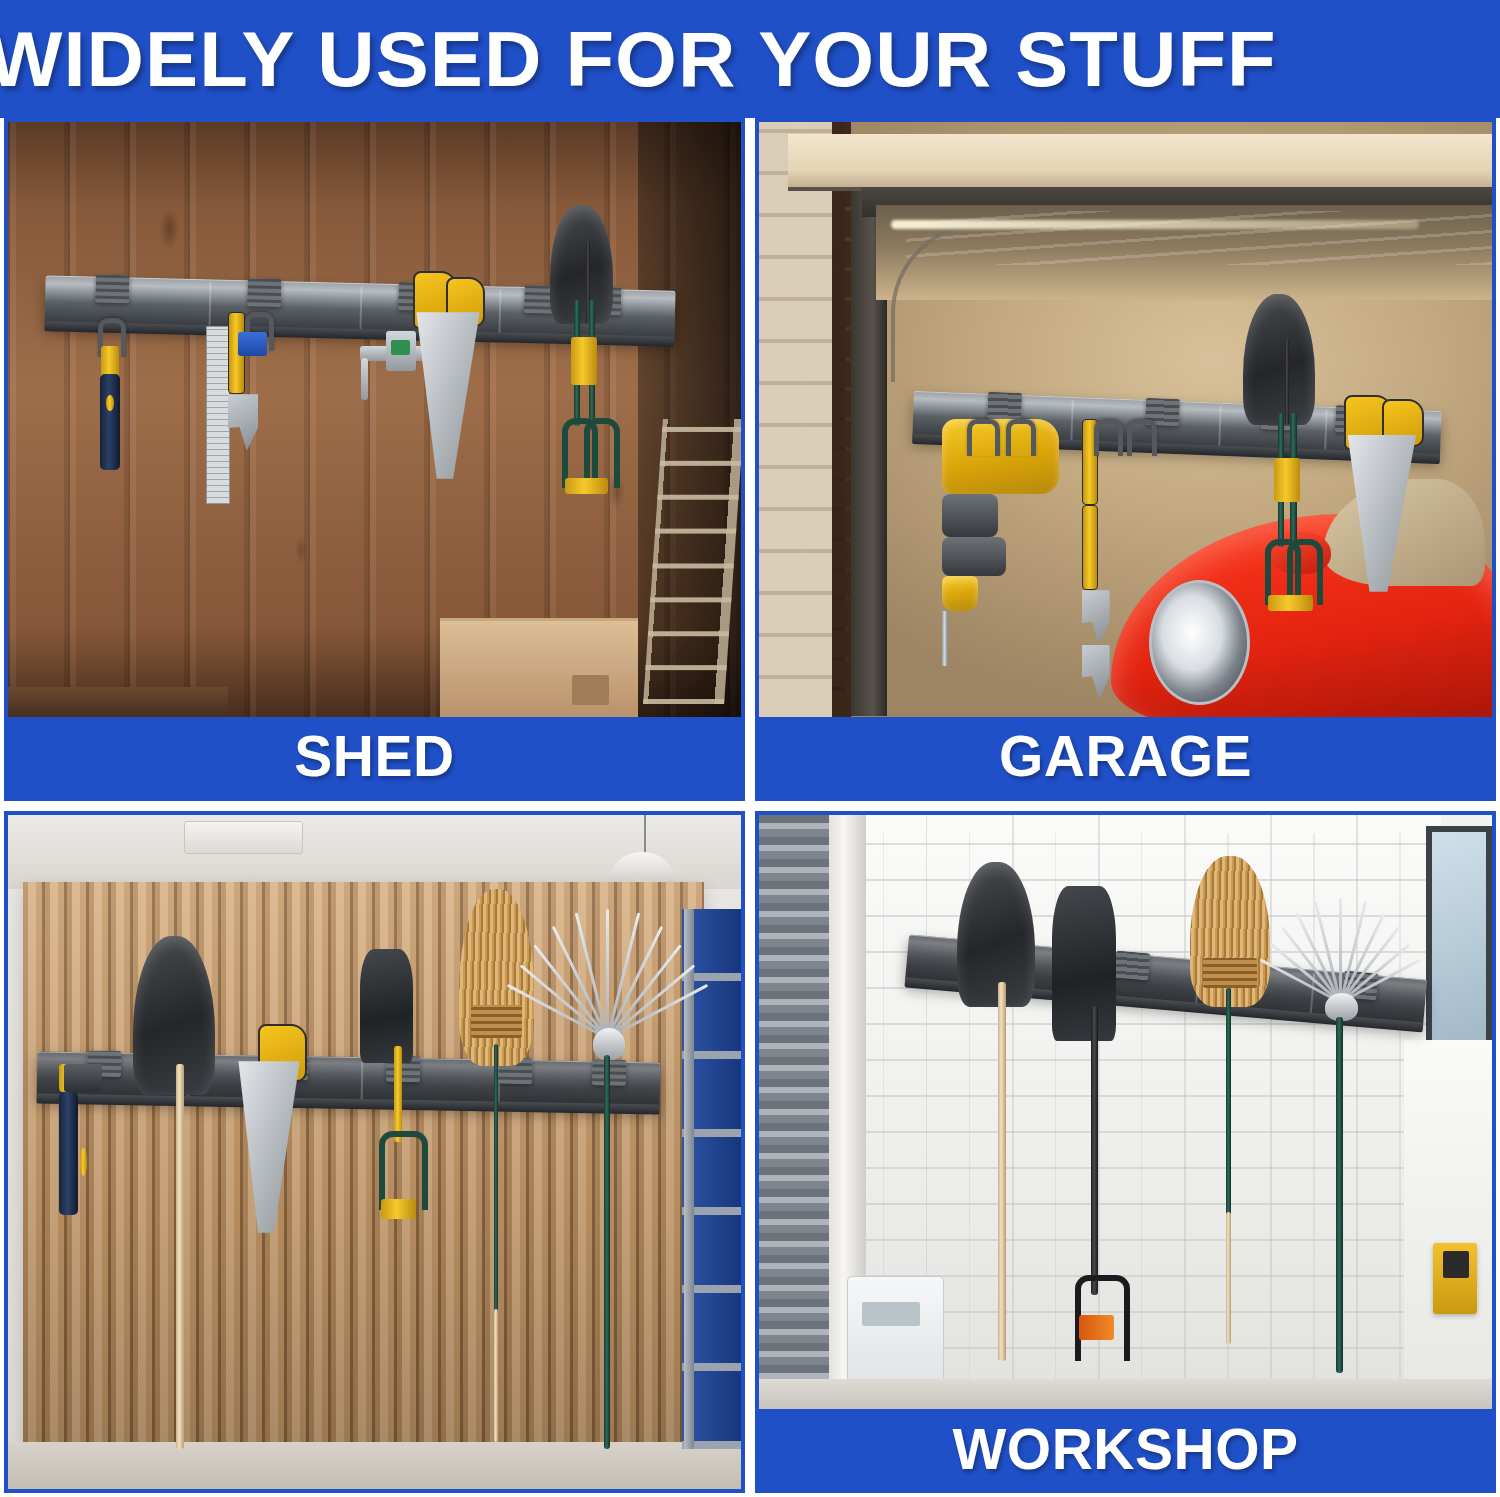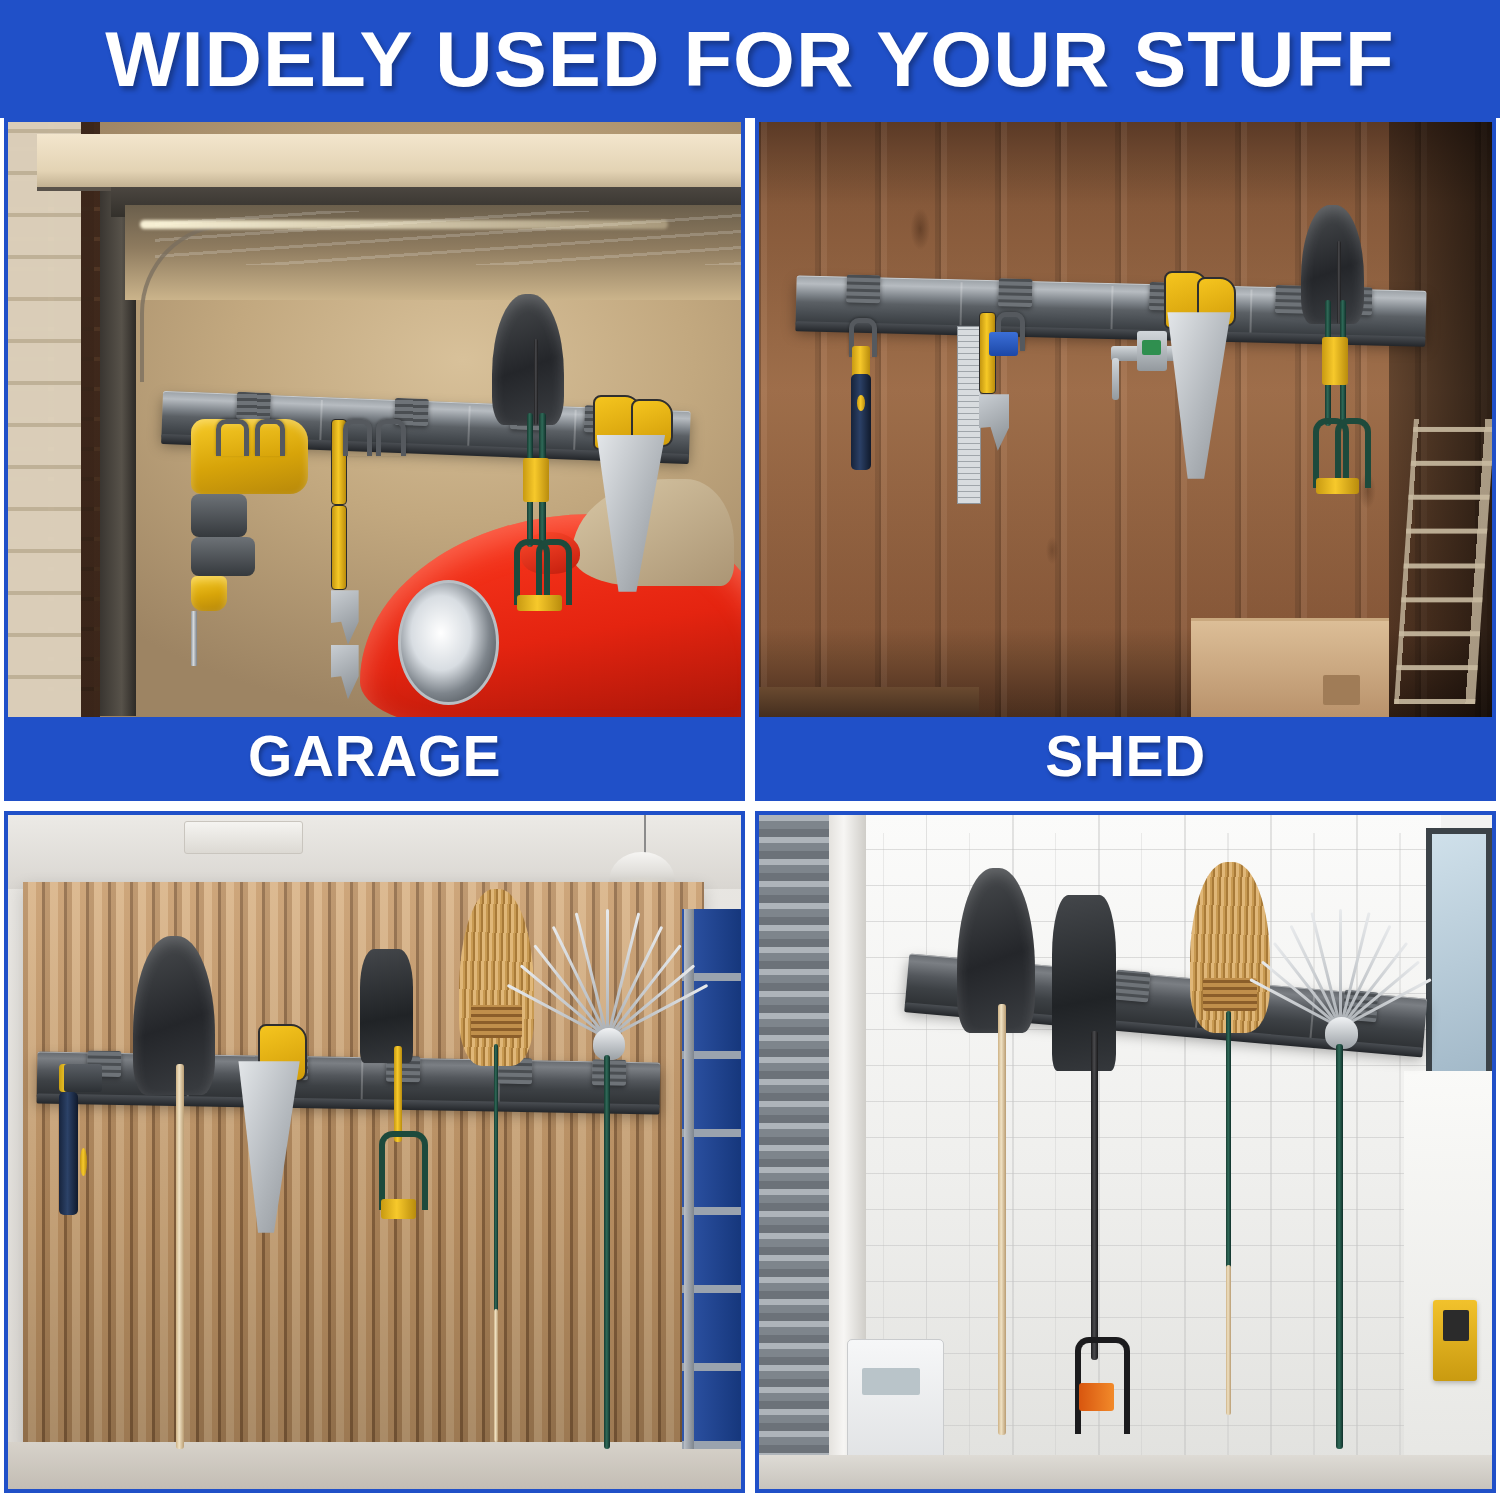--- a/index.html
+++ b/index.html
@@ -16,21 +16,21 @@
     background:#2050c8;
     box-sizing:border-box;
     display:flex;flex-direction:column;
   }
 
   
   .header-band{
     height:118px;
     flex:0 0 118px;
     background:#2050c8;
-    display:flex;align-items:center;justify-content:center;
+    display:flex;align-items:center;
     position:relative;
   }
   .header-title{
     color:#ffffff;
     font-family:"Liberation Sans", sans-serif;
     font-weight:bold;
     font-size:78px;
     letter-spacing:1px;
     transform:scaleX(1.02);
     text-shadow:3px 4px 5px rgba(0,0,0,.30);
@@ -465,20 +465,93 @@
 </head>
 <body>
 
 <div class="infographic">
 
   <div class="header-band">
     <div class="header-title">WIDELY USED FOR YOUR STUFF</div>
   </div>
 
   <div class="grid">
+
+    <div class="cell">
+      <div class="photo">
+        <div class="shed-bg"></div>
+        <div class="shed-knots"></div>
+        <div class="shed-corner"></div>
+        <div class="shed-ladder"></div>
+        <div class="shed-box"></div>
+        <div class="shed-boxtab"></div>
+        <div class="shed-floor"></div>
+
+        <div class="rail" style="left:5%;top:27%;width:86%;height:8.5%;transform:rotate(1.4deg);">
+          <div class="rail-track"></div>
+          <div class="rail-seam" style="left:26%"></div>
+          <div class="rail-seam" style="left:50%"></div>
+          <div class="rail-seam" style="left:72%"></div>
+          <div class="rail-lip"></div>
+          <div class="hook-plate" style="left:8%"></div>
+          <div class="hook-plate" style="left:32%"></div>
+          <div class="hook-plate" style="left:56%"></div>
+          <div class="hook-plate" style="left:76%"></div>
+          <div class="hook-plate" style="left:86%"></div>
+        </div>
+
+        <div class="tool" style="left:11%;top:33%;width:6%;height:26%;">
+          <div class="hook-u" style="left:22%;top:0;width:40%;height:22%;"></div>
+          <div class="handle h-yellow" style="left:28%;top:18%;width:42%;height:22%;"></div>
+          <div class="knife-body" style="position:absolute;left:26%;top:36%;width:46%;height:62%;"></div>
+          <div class="handle h-yellow" style="left:40%;top:50%;width:18%;height:10%;border-radius:50%;"></div>
+        </div>
+
+        <div class="tool" style="left:27%;top:33%;width:3%;height:31%;">
+          <div class="ruler" style="position:absolute;left:0;top:4%;width:100%;height:96%;"></div>
+        </div>
+
+        <div class="tool" style="left:30%;top:32%;width:8%;height:28%;">
+          <div class="hook-u" style="left:30%;top:0;width:32%;height:20%;"></div>
+          <div class="caliper-body" style="position:absolute;left:18%;top:12%;width:48%;height:14%;background:linear-gradient(180deg,#3b6fd8,#1c47a6);"></div>
+          <div class="wrench-h" style="left:34%;top:22%;width:26%;height:48%;"></div>
+          <div class="wrench-jaw" style="left:22%;top:64%;width:52%;height:34%;"></div>
+        </div>
+
+        <div class="tool" style="left:48%;top:33%;width:10%;height:14%;">
+          <div class="caliper-body" style="position:absolute;left:0;top:34%;width:100%;height:18%;"></div>
+          <div class="caliper-body" style="position:absolute;left:36%;top:16%;width:40%;height:48%;"></div>
+          <div class="caliper-screen" style="position:absolute;left:42%;top:26%;width:26%;height:18%;"></div>
+          <div class="caliper-body" style="position:absolute;left:2%;top:48%;width:9%;height:50%;"></div>
+        </div>
+
+        <div class="tool" style="left:55%;top:25%;width:12%;height:35%;">
+          <div class="saw-grip" style="position:absolute;left:2%;top:0;width:46%;height:26%;"></div>
+          <div class="saw-grip" style="position:absolute;left:40%;top:3%;width:40%;height:22%;"></div>
+          <div class="blade-saw" style="position:absolute;left:6%;top:20%;width:72%;height:80%;"></div>
+        </div>
+
+        <div class="tool" style="left:74%;top:14%;width:11%;height:20%;">
+          <div class="blade-shovel" style="left:6%;top:0;width:78%;height:100%;"></div>
+          <div class="handle h-black" style="left:44%;top:30%;width:5%;height:70%;"></div>
+        </div>
+
+        <div class="tool" style="left:74%;top:30%;width:10%;height:34%;">
+          <div class="handle h-green" style="left:32%;top:0;width:9%;height:62%;"></div>
+          <div class="handle h-green" style="left:52%;top:0;width:9%;height:62%;"></div>
+          <div class="handle h-yellow" style="left:28%;top:18%;width:36%;height:24%;"></div>
+          <div class="lopper-arm" style="left:16%;top:58%;width:32%;height:32%;"></div>
+          <div class="lopper-arm" style="left:46%;top:58%;width:32%;height:32%;"></div>
+          <div class="handle h-yellow" style="left:20%;top:88%;width:58%;height:8%;"></div>
+        </div>
+      </div>
+      <div class="caption">
+        <span>SHED</span>
+      </div>
+    </div>
 
     <div class="cell">
       <div class="photo">
         <div class="garage-bg"></div>
         <div class="g-brick"></div>
         <div class="g-stone"></div>
         <div class="g-doorframe"></div>
         <div class="g-lintel"></div>
         <div class="g-header-dark"></div>
         <div class="g-ceiling"></div>
@@ -536,93 +609,20 @@
         </div>
 
         <div class="tool" style="left:79%;top:46%;width:13%;height:33%;">
           <div class="saw-grip" style="position:absolute;left:6%;top:0;width:46%;height:26%;"></div>
           <div class="saw-grip" style="position:absolute;left:46%;top:2%;width:40%;height:22%;"></div>
           <div class="blade-saw" style="position:absolute;left:10%;top:20%;width:72%;height:80%;"></div>
         </div>
       </div>
       <div class="caption">
         <span>GARAGE</span>
-      </div>
-    </div>
-
-    <div class="cell">
-      <div class="photo">
-        <div class="shed-bg"></div>
-        <div class="shed-knots"></div>
-        <div class="shed-corner"></div>
-        <div class="shed-ladder"></div>
-        <div class="shed-box"></div>
-        <div class="shed-boxtab"></div>
-        <div class="shed-floor"></div>
-
-        <div class="rail" style="left:5%;top:27%;width:86%;height:8.5%;transform:rotate(1.4deg);">
-          <div class="rail-track"></div>
-          <div class="rail-seam" style="left:26%"></div>
-          <div class="rail-seam" style="left:50%"></div>
-          <div class="rail-seam" style="left:72%"></div>
-          <div class="rail-lip"></div>
-          <div class="hook-plate" style="left:8%"></div>
-          <div class="hook-plate" style="left:32%"></div>
-          <div class="hook-plate" style="left:56%"></div>
-          <div class="hook-plate" style="left:76%"></div>
-          <div class="hook-plate" style="left:86%"></div>
-        </div>
-
-        <div class="tool" style="left:11%;top:33%;width:6%;height:26%;">
-          <div class="hook-u" style="left:22%;top:0;width:40%;height:22%;"></div>
-          <div class="handle h-yellow" style="left:28%;top:18%;width:42%;height:22%;"></div>
-          <div class="knife-body" style="position:absolute;left:26%;top:36%;width:46%;height:62%;"></div>
-          <div class="handle h-yellow" style="left:40%;top:50%;width:18%;height:10%;border-radius:50%;"></div>
-        </div>
-
-        <div class="tool" style="left:27%;top:33%;width:3%;height:31%;">
-          <div class="ruler" style="position:absolute;left:0;top:4%;width:100%;height:96%;"></div>
-        </div>
-
-        <div class="tool" style="left:30%;top:32%;width:8%;height:28%;">
-          <div class="hook-u" style="left:30%;top:0;width:32%;height:20%;"></div>
-          <div class="caliper-body" style="position:absolute;left:18%;top:12%;width:48%;height:14%;background:linear-gradient(180deg,#3b6fd8,#1c47a6);"></div>
-          <div class="wrench-h" style="left:34%;top:22%;width:26%;height:48%;"></div>
-          <div class="wrench-jaw" style="left:22%;top:64%;width:52%;height:34%;"></div>
-        </div>
-
-        <div class="tool" style="left:48%;top:33%;width:10%;height:14%;">
-          <div class="caliper-body" style="position:absolute;left:0;top:34%;width:100%;height:18%;"></div>
-          <div class="caliper-body" style="position:absolute;left:36%;top:16%;width:40%;height:48%;"></div>
-          <div class="caliper-screen" style="position:absolute;left:42%;top:26%;width:26%;height:18%;"></div>
-          <div class="caliper-body" style="position:absolute;left:2%;top:48%;width:9%;height:50%;"></div>
-        </div>
-
-        <div class="tool" style="left:55%;top:25%;width:12%;height:35%;">
-          <div class="saw-grip" style="position:absolute;left:2%;top:0;width:46%;height:26%;"></div>
-          <div class="saw-grip" style="position:absolute;left:40%;top:3%;width:40%;height:22%;"></div>
-          <div class="blade-saw" style="position:absolute;left:6%;top:20%;width:72%;height:80%;"></div>
-        </div>
-
-        <div class="tool" style="left:74%;top:14%;width:11%;height:20%;">
-          <div class="blade-shovel" style="left:6%;top:0;width:78%;height:100%;"></div>
-          <div class="handle h-black" style="left:44%;top:30%;width:5%;height:70%;"></div>
-        </div>
-
-        <div class="tool" style="left:74%;top:30%;width:10%;height:34%;">
-          <div class="handle h-green" style="left:32%;top:0;width:9%;height:62%;"></div>
-          <div class="handle h-green" style="left:52%;top:0;width:9%;height:62%;"></div>
-          <div class="handle h-yellow" style="left:28%;top:18%;width:36%;height:24%;"></div>
-          <div class="lopper-arm" style="left:16%;top:58%;width:32%;height:32%;"></div>
-          <div class="lopper-arm" style="left:46%;top:58%;width:32%;height:32%;"></div>
-          <div class="handle h-yellow" style="left:20%;top:88%;width:58%;height:8%;"></div>
-        </div>
-      </div>
-      <div class="caption">
-        <span>SHED</span>
       </div>
     </div>
 
     <div class="cell">
       <div class="photo">
         <div class="bsmt-bg"></div>
         <div class="bsmt-ceiling"></div>
         <div class="bsmt-vent"></div>
         <div class="bsmt-lampcord"></div>
         <div class="bsmt-lamp"></div>
@@ -751,16 +751,19 @@
           <div class="rake-tine" style="left:48%;bottom:78%;width:3px;height:22%;transform:rotate(0deg);"></div>
           <div class="rake-tine" style="left:48%;bottom:78%;width:3px;height:22%;transform:rotate(14deg);"></div>
           <div class="rake-tine" style="left:48%;bottom:78%;width:3px;height:21%;transform:rotate(26deg);"></div>
           <div class="rake-tine" style="left:48%;bottom:78%;width:3px;height:20%;transform:rotate(38deg);"></div>
           <div class="rake-tine" style="left:48%;bottom:78%;width:3px;height:19%;transform:rotate(50deg);"></div>
           <div class="rake-tine" style="left:48%;bottom:78%;width:3px;height:19%;transform:rotate(62deg);"></div>
           <div class="rake-hub" style="position:absolute;left:38%;top:20%;width:24%;height:6%;"></div>
           <div class="handle h-green" style="left:46%;top:25%;width:5%;height:75%;"></div>
         </div>
       </div>
+      <div class="caption">
+        <span>WORKSHOP</span>
+      </div>
     </div>
 
   </div>
 </div>
 
 </body></html>

